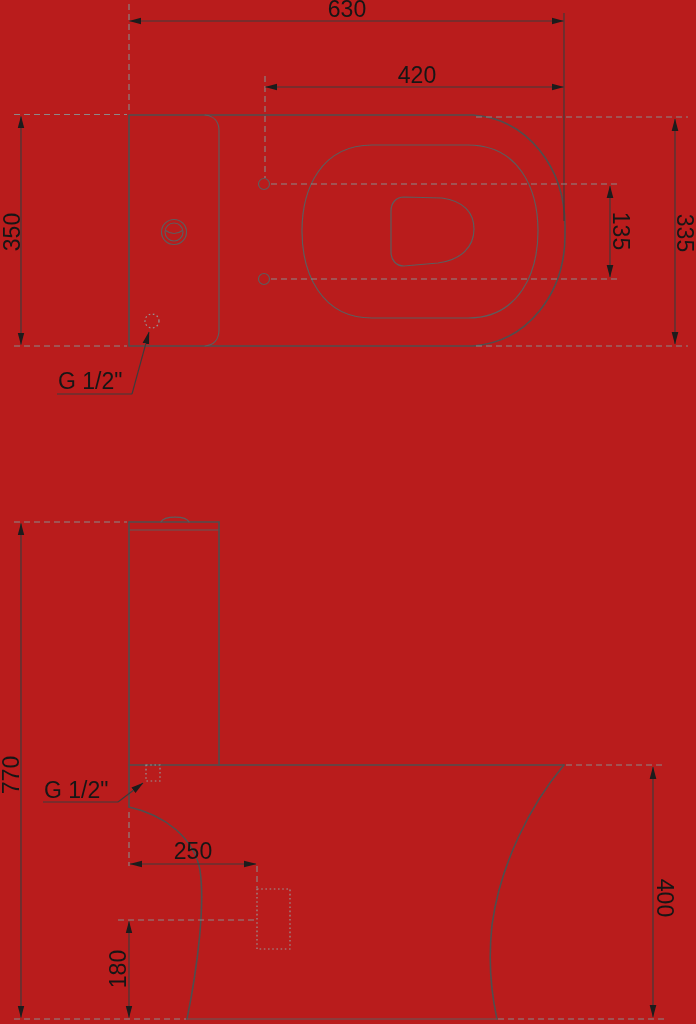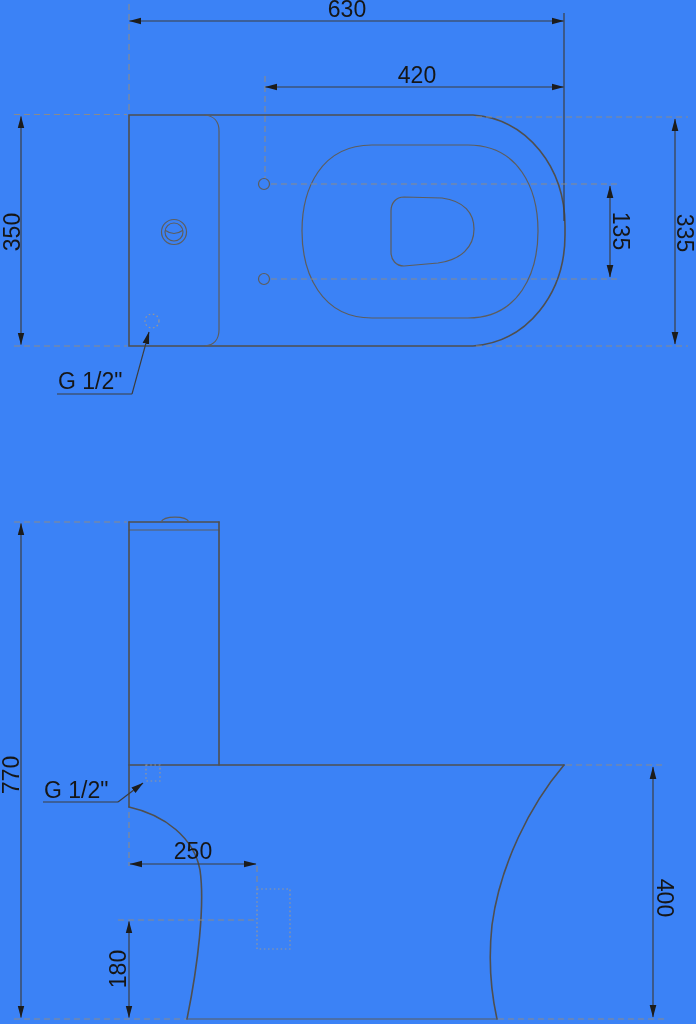--- a/index.html
+++ b/index.html
@@ -1,19 +1,19 @@
 <!DOCTYPE html>
 <html><head>
 <meta charset="utf-8">
 <style>
   html,body{margin:0;padding:0;background:#ffffff;}
   .canvas{
     position:relative;
     width:696px;height:1024px;
-    background:#3b82f6;
+    background:#b91c1c;
     font-family:"Liberation Sans", sans-serif;
   }
   svg{display:block;}
   svg text{
     font-family:"Liberation Sans", sans-serif;
     font-size:23px;
     fill:#161616;
   }
   .outline{stroke:#4f4f4f;stroke-width:1.6;fill:none;stroke-linecap:round;}
   .thin{stroke:#5d5d5d;stroke-width:1.2;fill:none;stroke-linecap:round;}

